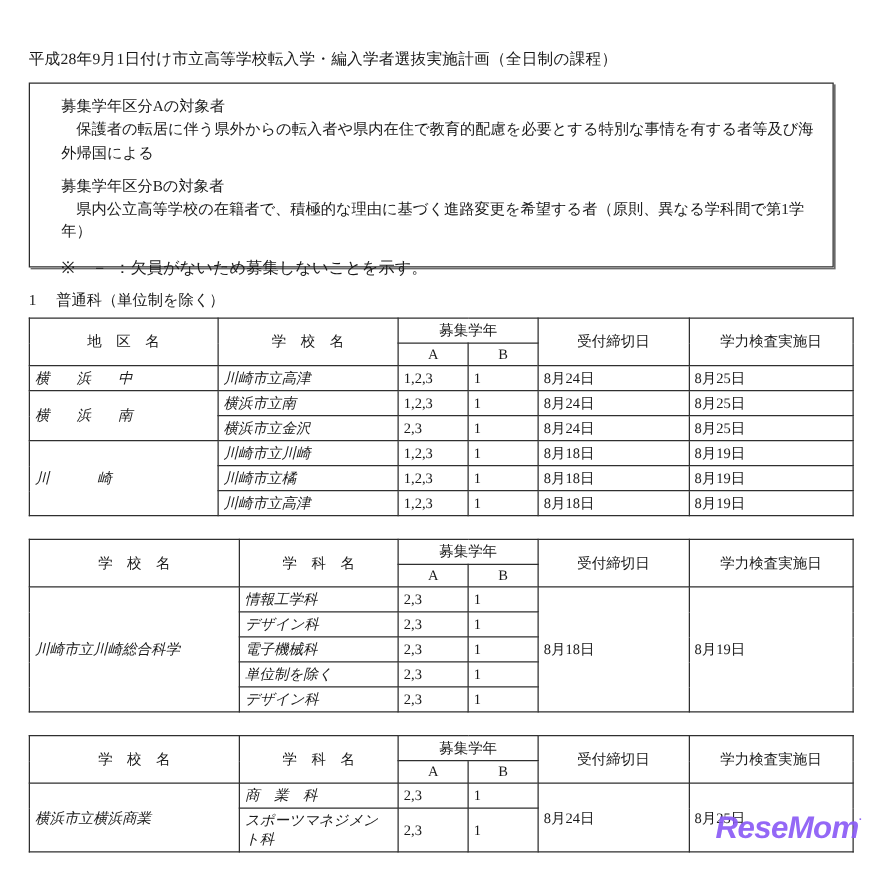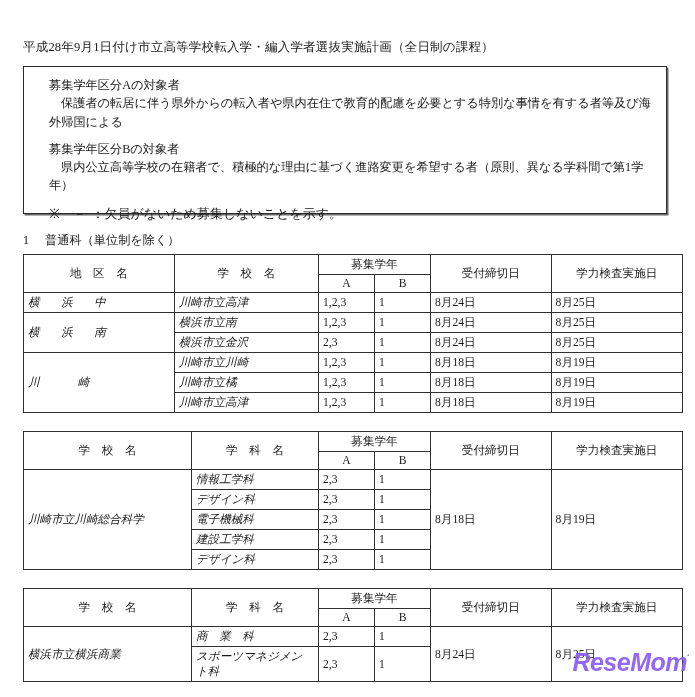--- a/index.html
+++ b/index.html
@@ -255,21 +255,21 @@
           <td class="cell-l">デザイン科</td>
           <td class="cell-c">2,3</td>
           <td class="cell-c">1</td>
         </tr>
         <tr>
           <td class="cell-l">電子機械科</td>
           <td class="cell-c">2,3</td>
           <td class="cell-c">1</td>
         </tr>
         <tr>
-          <td class="cell-l">建設工学科</td>
+          <td class="cell-l">単位制を除く</td>
           <td class="cell-c">2,3</td>
           <td class="cell-c">1</td>
         </tr>
         <tr>
           <td class="cell-l">デザイン科</td>
           <td class="cell-c">2,3</td>
           <td class="cell-c">1</td>
         </tr>
       </tbody>
     </table>

